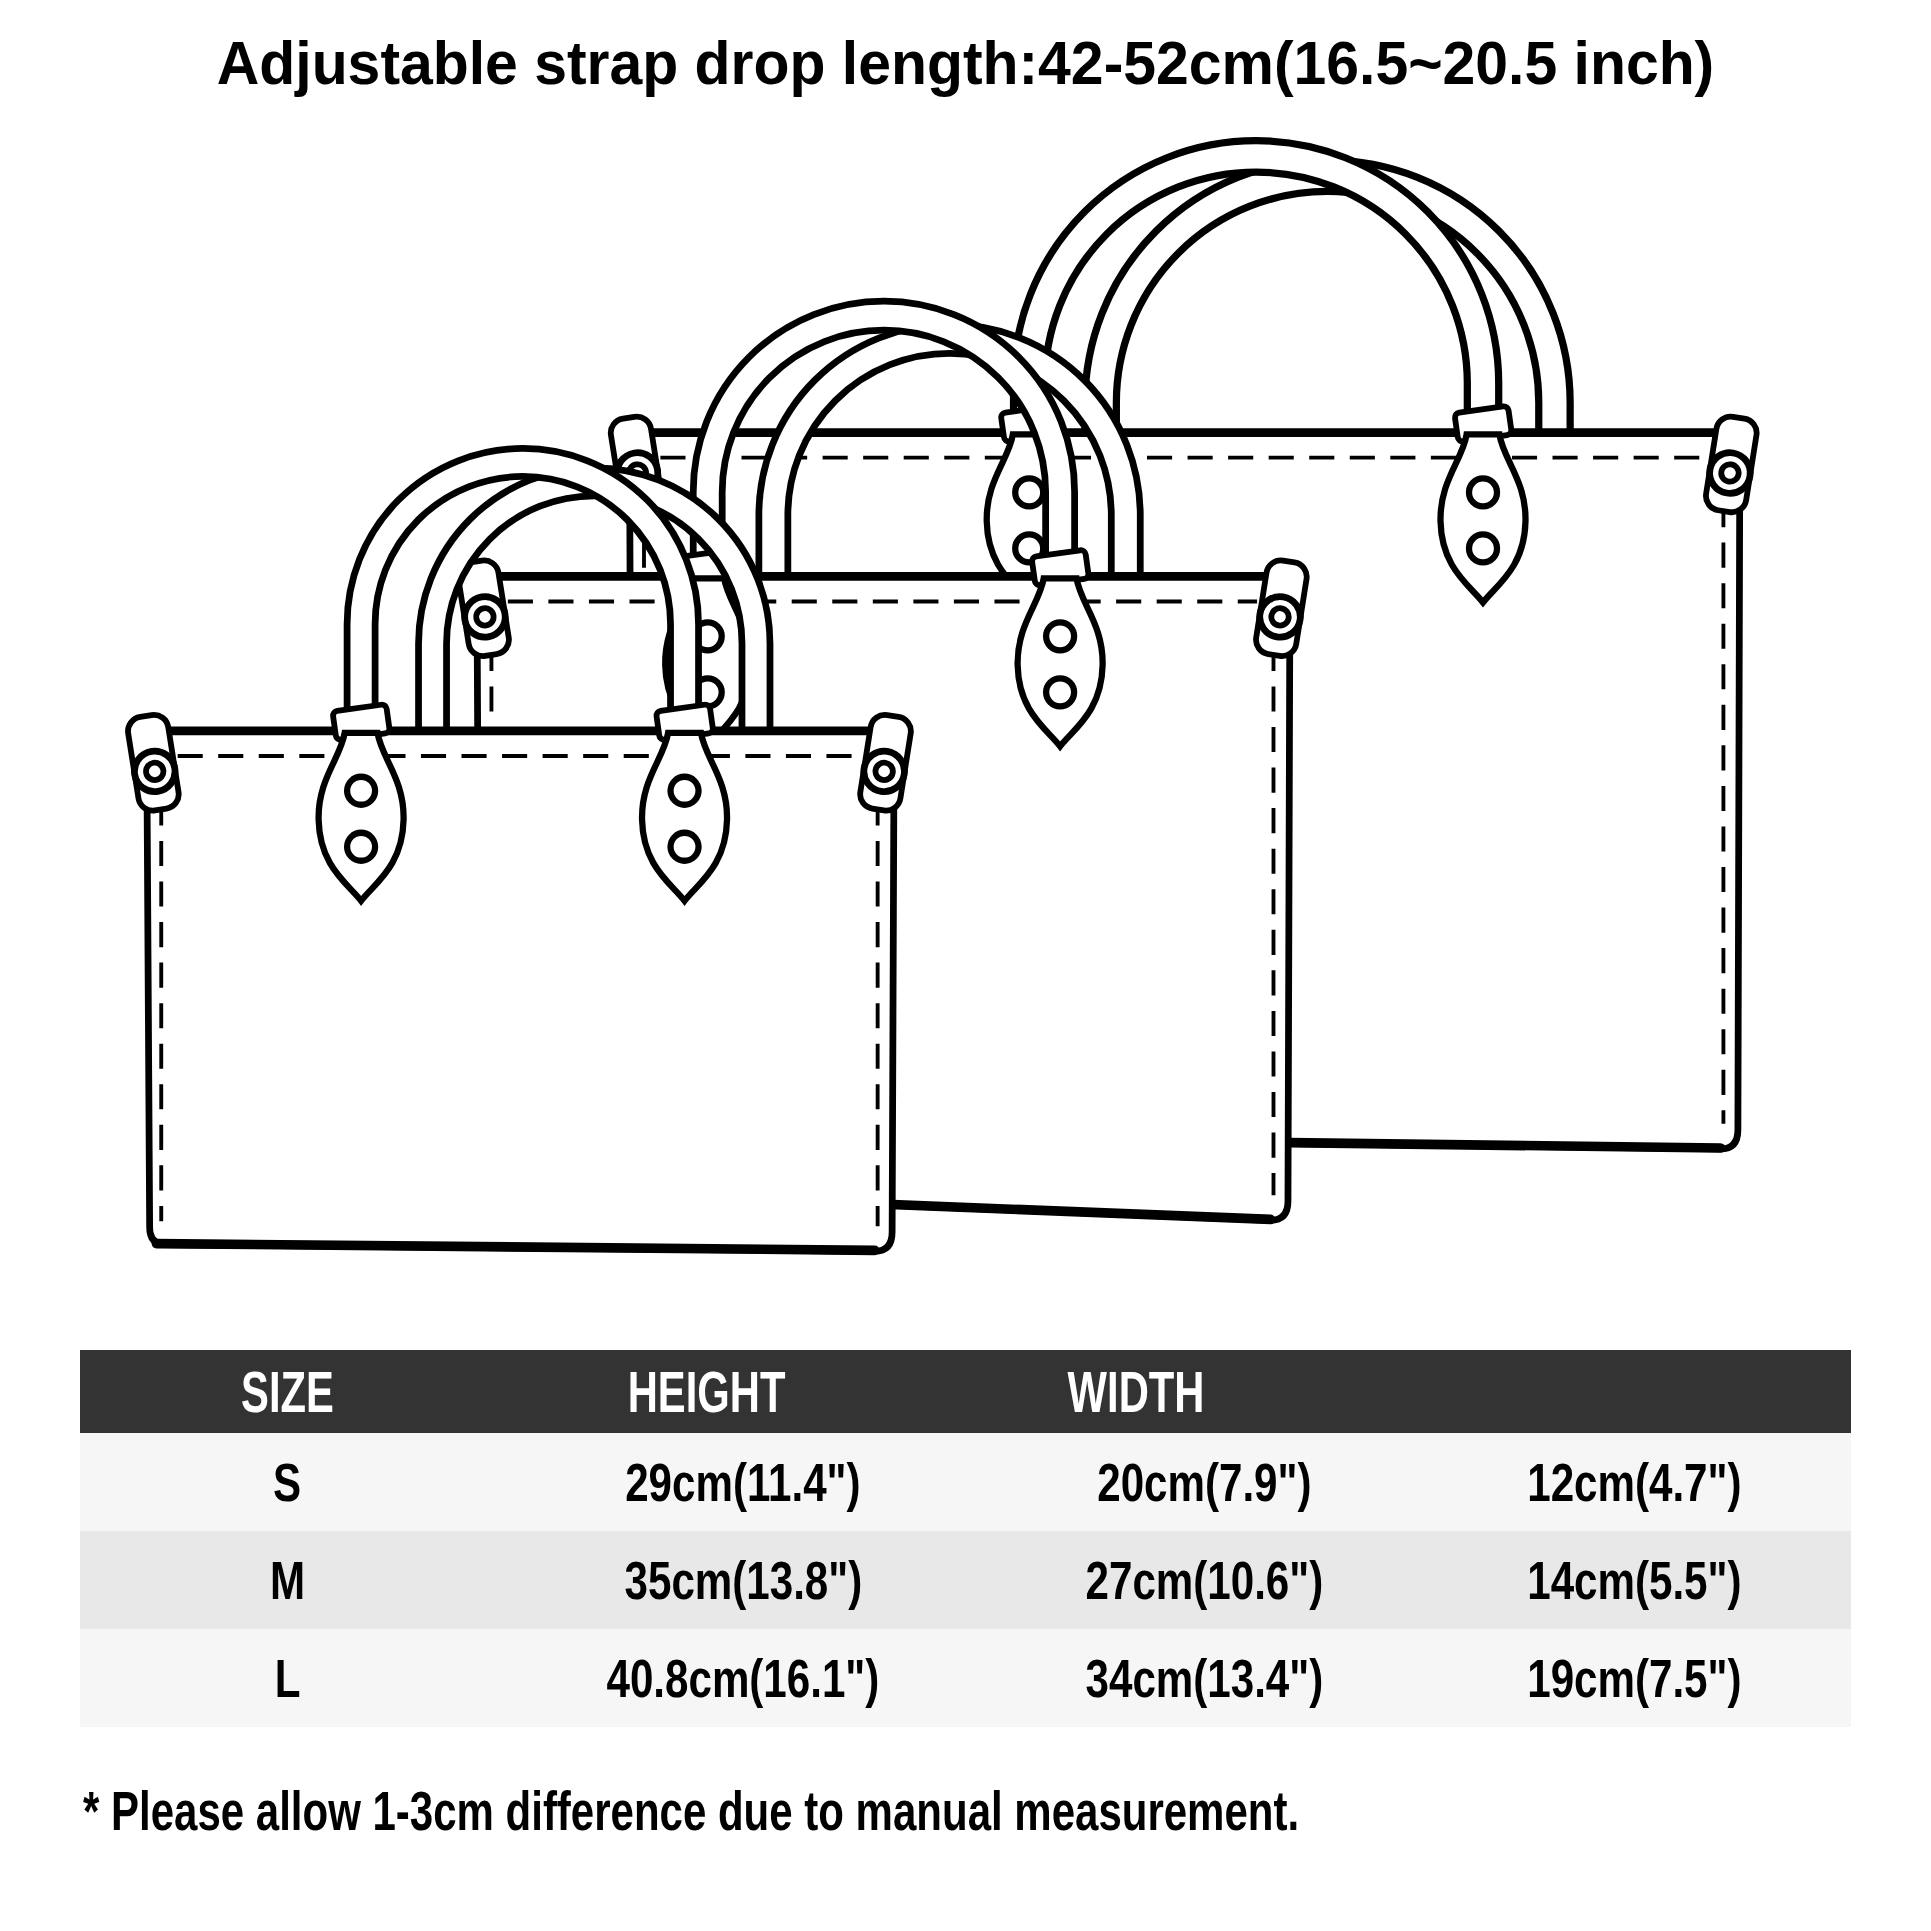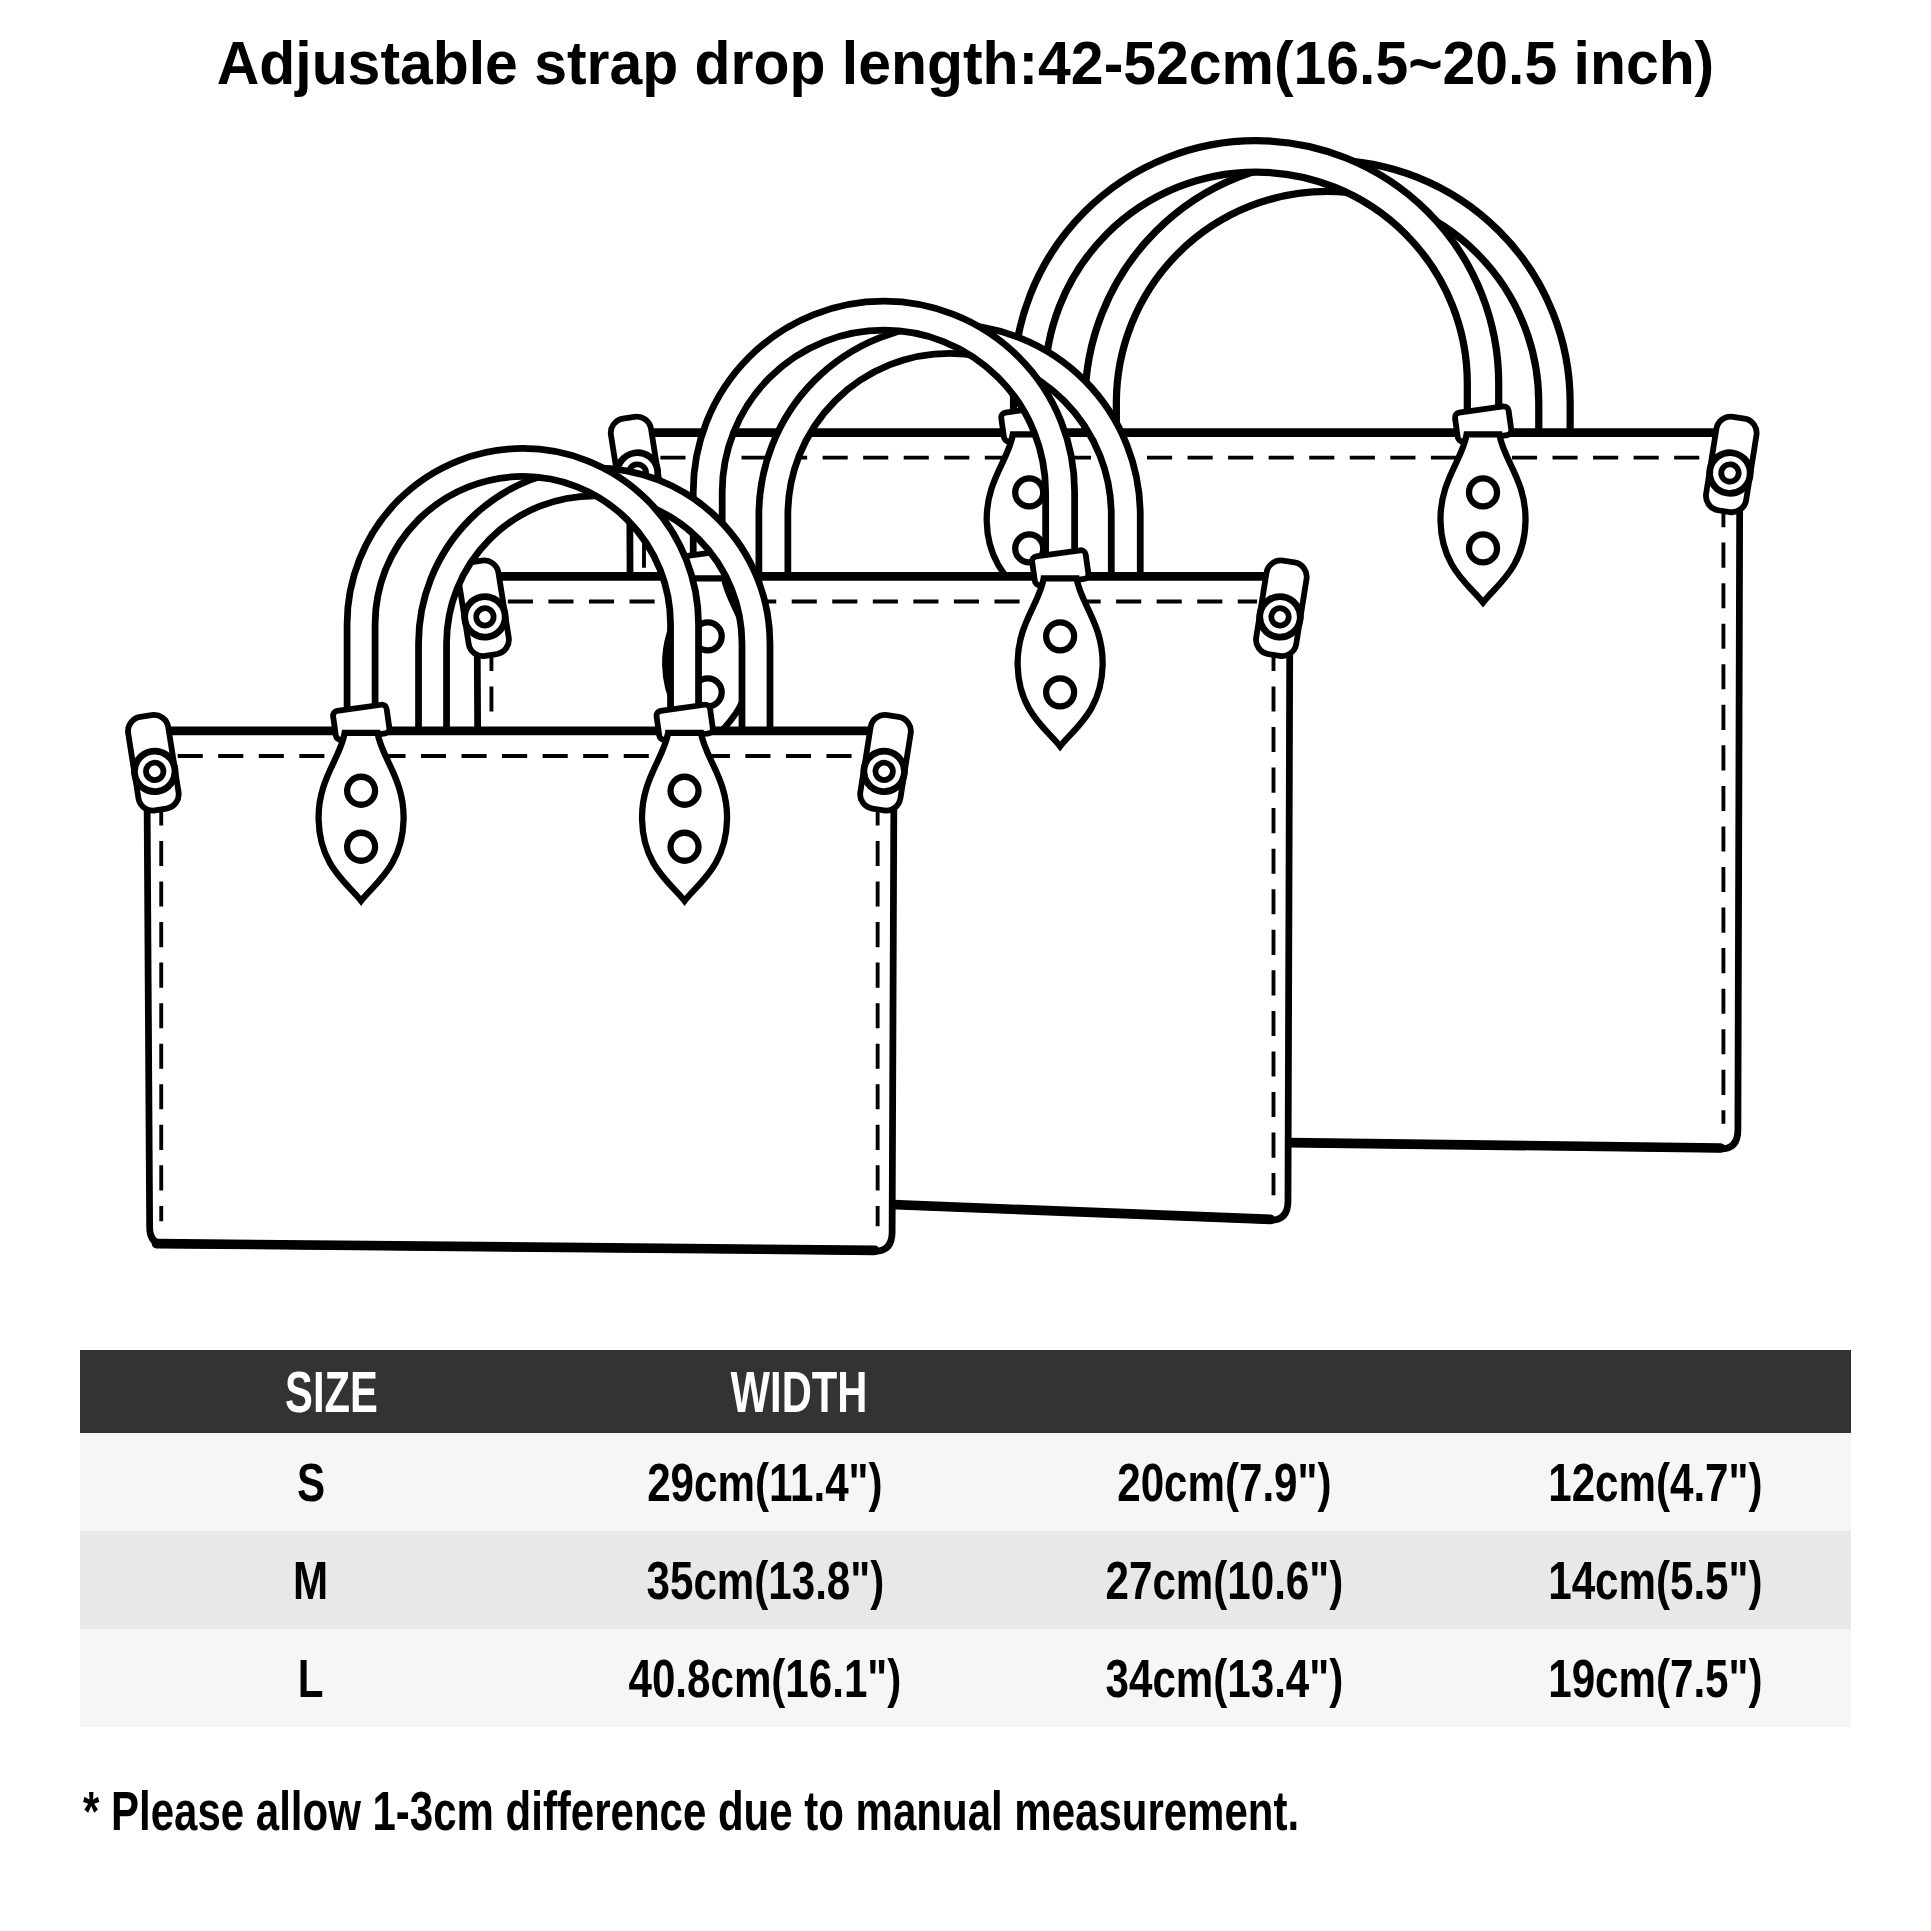--- a/index.html
+++ b/index.html
@@ -16,21 +16,21 @@
     color:var(--text,#000);white-space:nowrap;
   }
   #bag-art{position:absolute;left:0;top:0;width:1931px;height:1931px;}
   .size-table{
     position:absolute;left:80px;top:1350px;width:1771px;
   }
   .t-head{display:flex;height:83px;background:var(--header-bg,#333);}
   .t-row{display:flex;height:98px;}
   .t-row.alt{background:var(--row-alt,#e8e8e8);}
   .t-row.light{background:var(--row-light,#f6f6f6);}
-  .cell{display:flex;align-items:center;justify-content:center;overflow:visible;padding-left:44px;}
+  .cell{display:flex;align-items:center;justify-content:center;overflow:visible;}
   .c1{width:23.4%;} .c2{width:28.1%;} .c3{width:24.0%;} .c4{width:24.5%;}
   .t-head .cell span{
     display:inline-block;font-size:58px;font-weight:bold;
     color:var(--header-text,#fff);transform:scaleX(0.72);white-space:nowrap;
   }
   .t-row .cell span{
     display:inline-block;font-size:54px;font-weight:bold;
     color:var(--text,#000);transform:scaleX(0.78);white-space:nowrap;
   }
   .footnote{
@@ -186,20 +186,23 @@
         <circle cx="709" cy="819" r="14.5" fill="#ffffff" stroke="#000000" stroke-width="6.5"></circle>
         <circle cx="709" cy="877" r="14.5" fill="#ffffff" stroke="#000000" stroke-width="6.5"></circle>
       </g>
     </svg>
 
   <div class="size-table">
     <div class="t-head">
       <div class="cell c1">
           <span>SIZE</span>
         </div>
+      <div class="cell c3">
+          <span>HEIGHT</span>
+        </div>
       <div class="cell c4">
           <span>WIDTH</span>
         </div>
     </div>
     <div class="t-row light">
       <div class="cell c1">
           <span>S</span>
         </div>
       <div class="cell c2">
           <span>29cm(11.4")</span>

